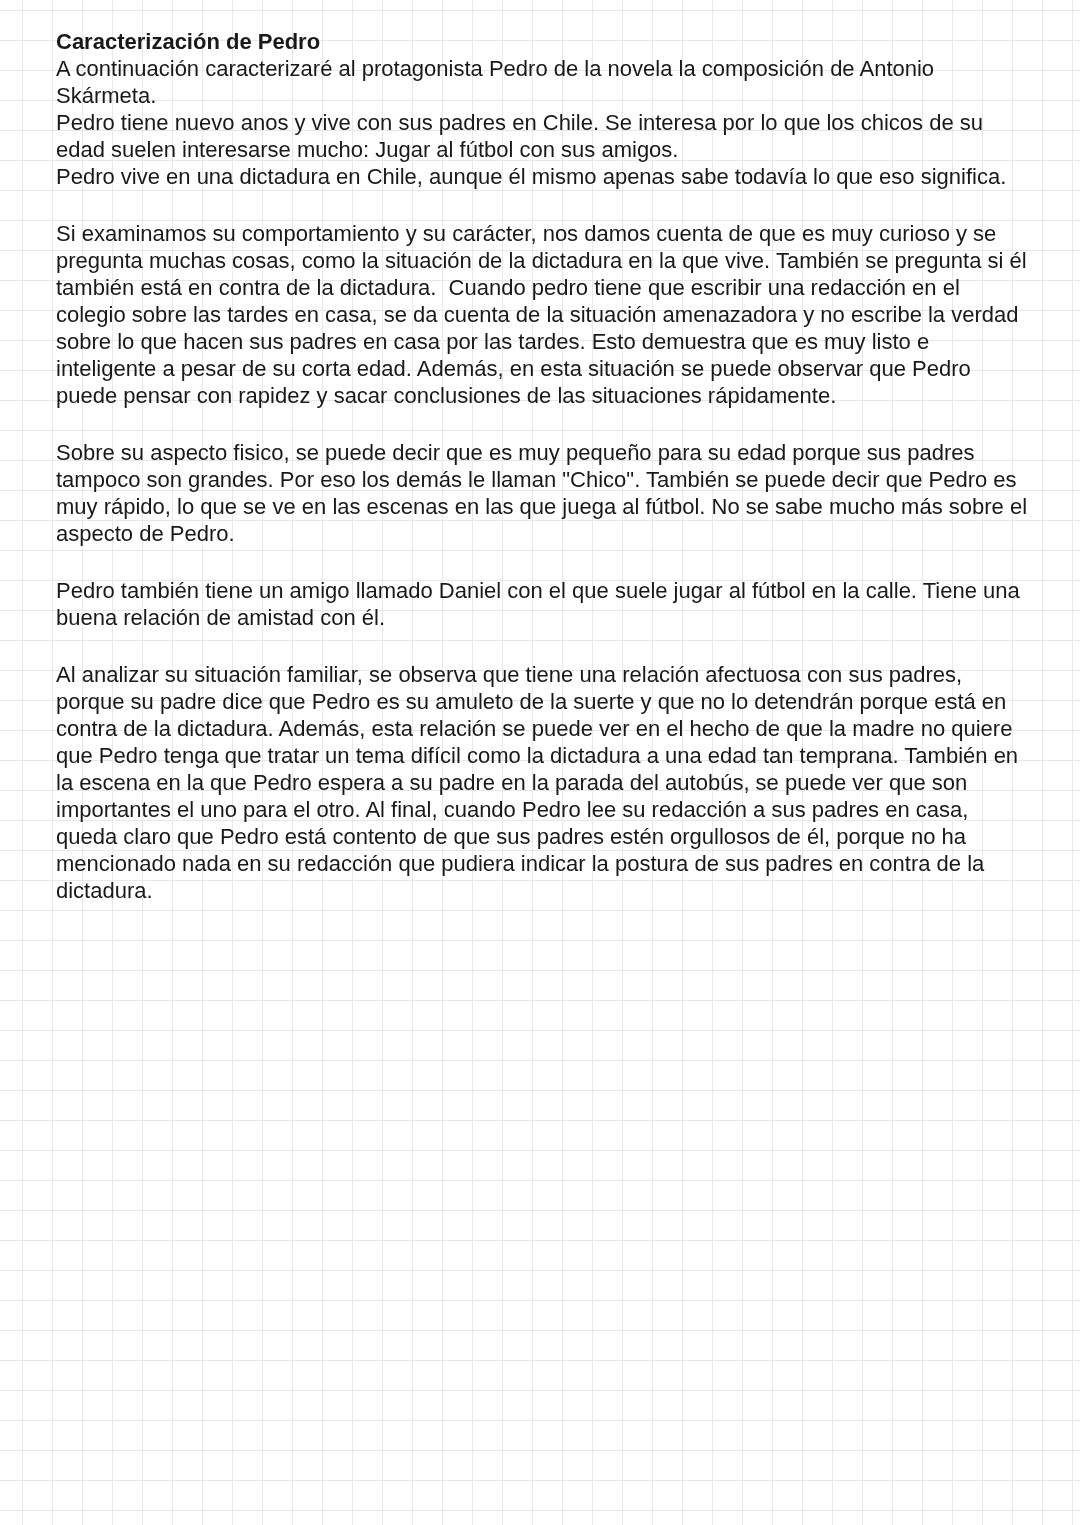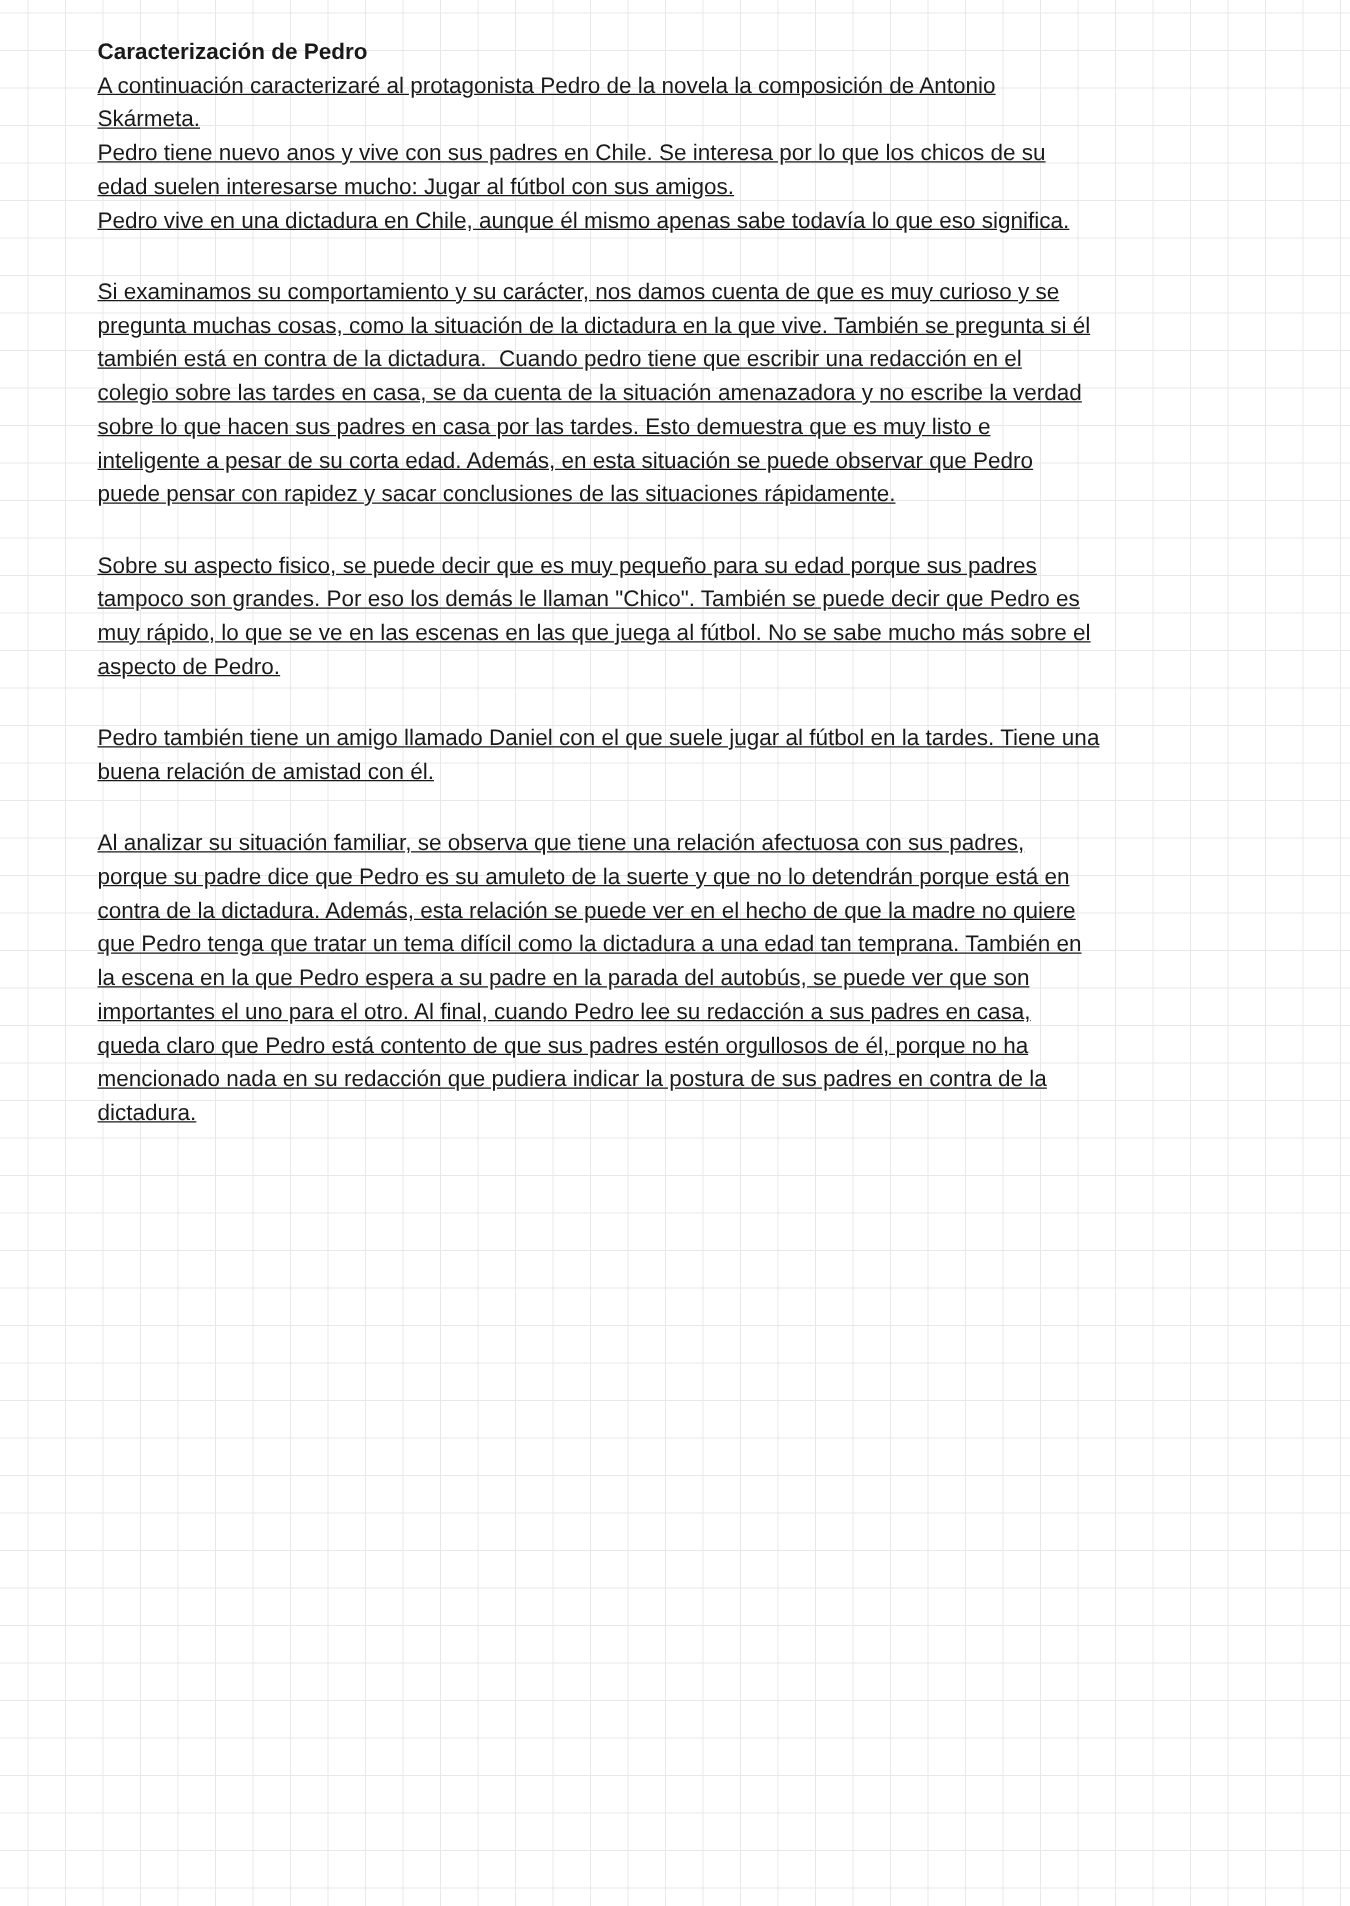--- a/index.html
+++ b/index.html
@@ -23,37 +23,36 @@
     background-color: var(--bg);
     background-image:
       linear-gradient(to right, var(--grid) 1px, transparent 1px),
       linear-gradient(to bottom, var(--grid) 1px, transparent 1px);
     background-size: 30px 30px;
     background-position: 22px 10px;
   }
   .doc {
     position: absolute;
     top: 28px;
-    left: 34px;
+    left: 12px;
     right: 14px;
     color: var(--ink);
-    font-size: 18px;
+    font-size: 22px;
     line-height: 27px;
     letter-spacing: 0;
     padding-left: 44px;
   }
   .doc-title {
     font-weight: bold;
     white-space: pre-wrap;
     margin: 0;
   }
   .para {
     white-space: pre-wrap;
     margin: 0 0 30px 0;
-    text-decoration: underline;
   }
   .para:last-child { margin-bottom: 0; }
 </style>
 </head>
 <body>
 
 <div class="page">
   <div class="doc">
     <div class="doc-title">Caracterización de Pedro</div>
     <div class="para">A continuación caracterizaré al protagonista Pedro de la novela la composición de Antonio
@@ -65,21 +64,21 @@
 pregunta muchas cosas, como la situación de la dictadura en la que vive. También se pregunta si él
 también está en contra de la dictadura.  Cuando pedro tiene que escribir una redacción en el
 colegio sobre las tardes en casa, se da cuenta de la situación amenazadora y no escribe la verdad
 sobre lo que hacen sus padres en casa por las tardes. Esto demuestra que es muy listo e
 inteligente a pesar de su corta edad. Además, en esta situación se puede observar que Pedro
 puede pensar con rapidez y sacar conclusiones de las situaciones rápidamente.</div>
     <div class="para">Sobre su aspecto fisico, se puede decir que es muy pequeño para su edad porque sus padres
 tampoco son grandes. Por eso los demás le llaman "Chico". También se puede decir que Pedro es
 muy rápido, lo que se ve en las escenas en las que juega al fútbol. No se sabe mucho más sobre el
 aspecto de Pedro.</div>
-    <div class="para">Pedro también tiene un amigo llamado Daniel con el que suele jugar al fútbol en la tardes. Tiene una
+    <div class="para">Pedro también tiene un amigo llamado Daniel con el que suele jugar al fútbol en la calle. Tiene una
 buena relación de amistad con él.</div>
     <div class="para">Al analizar su situación familiar, se observa que tiene una relación afectuosa con sus padres,
 porque su padre dice que Pedro es su amuleto de la suerte y que no lo detendrán porque está en
 contra de la dictadura. Además, esta relación se puede ver en el hecho de que la madre no quiere
 que Pedro tenga que tratar un tema difícil como la dictadura a una edad tan temprana. También en
 la escena en la que Pedro espera a su padre en la parada del autobús, se puede ver que son
 importantes el uno para el otro. Al final, cuando Pedro lee su redacción a sus padres en casa,
 queda claro que Pedro está contento de que sus padres estén orgullosos de él, porque no ha
 mencionado nada en su redacción que pudiera indicar la postura de sus padres en contra de la
 dictadura.</div>

